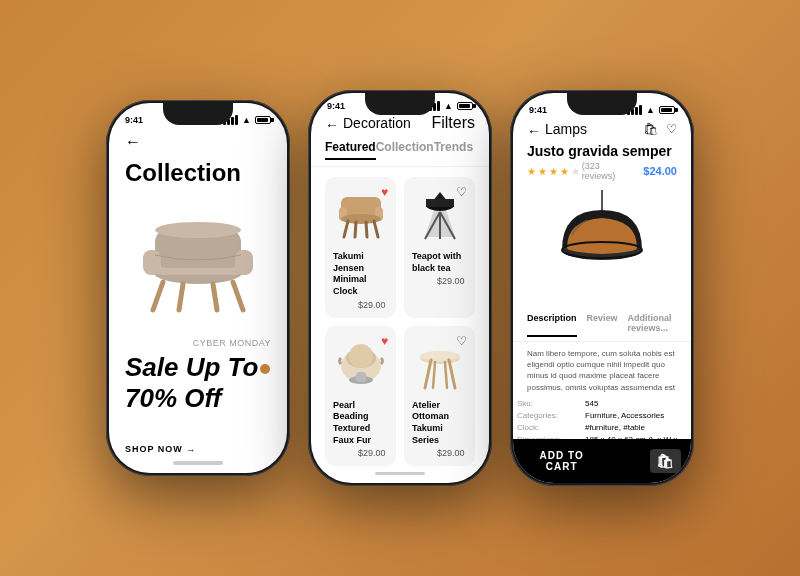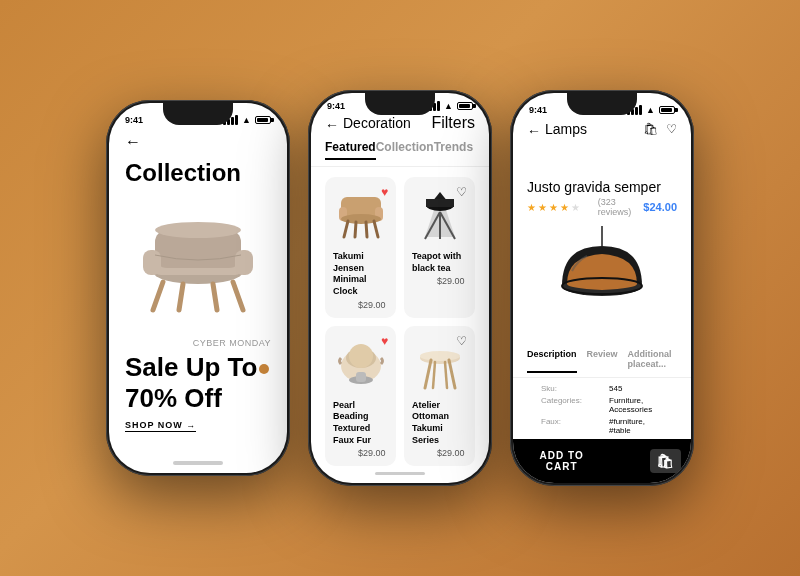--- a/index.html
+++ b/index.html
@@ -140,21 +140,22 @@
       text-transform: uppercase;
       letter-spacing: 0.5px;
       text-align: right;
     }
 
     .p1-sale {
       font-size: 26px;
       font-weight: 800;
       color: #000;
       line-height: 1.2;
-      margin-bottom: 0;
+      margin-bottom: 24px;
+      font-style: italic;
     }
 
     .p1-sale-dot {
       display: inline-block;
       width: 10px; height: 10px;
       background: #c8853a;
       border-radius: 50%;
       margin-left: 2px;
       vertical-align: middle;
     }
@@ -254,24 +255,23 @@
       padding: 0 14px;
       margin-bottom: 6px;
     }
 
     .p3-back { font-size: 14px; color: #000; display: flex; align-items: center; gap: 4px; }
     .p3-icons { display: flex; gap: 8px; font-size: 12px; }
 
     .p3-product-title {
       padding: 0 14px;
       font-size: 14px;
-      font-weight: 400;
+      font-weight: 700;
       color: #000;
       margin-bottom: 2px;
-      margin-top: 36px;
     }
 
     .p3-price-row {
       padding: 0 14px;
       display: flex;
       align-items: center;
       gap: 6px;
       margin-bottom: 4px;
     }
 
@@ -286,21 +286,21 @@
       align-items: center;
       gap: 2px;
     }
 
     .star { color: #f5a623; font-size: 10px; }
     .star-empty { color: #ddd; font-size: 10px; }
 
     .p3-reviews {
       font-size: 9px;
       color: #999;
-      margin-left: 16px;
+      margin-left: 0;
     }
 
     .p3-lamp-container {
       width: 100%;
       height: 120px;
       display: flex;
       align-items: center;
       justify-content: center;
       margin-bottom: 8px;
     }
@@ -328,21 +328,21 @@
 
     .p3-description {
       padding: 0 14px;
       font-size: 8px;
       color: #555;
       line-height: 1.4;
       margin-bottom: 6px;
     }
 
     .p3-details {
-      padding: 0 28px;
+      padding: 0 4px;
     }
 
     .p3-detail-row {
       display: flex;
       gap: 8px;
       margin-bottom: 3px;
     }
 
     .p3-detail-label {
       font-size: 8px;
@@ -640,35 +640,36 @@
 
           <ellipse cx="50" cy="60" rx="40" ry="8" fill="none" stroke="#111" stroke-width="2"></ellipse>
 
           <path d="M20 45 Q25 35 35 30" stroke="#555" stroke-width="2" fill="none" opacity="0.5"></path>
         </svg>
       </div>
 
       <div class="p3-tabs">
         <div class="p3-tab active">Description</div>
         <div class="p3-tab">Review</div>
-        <div class="p3-tab">Additional placeat...</div>
-      </div>
-
+        <div class="p3-tab">Additional reviews...</div>
+      </div>
+
+      <div class="p3-description">Nam libero tempore, cum soluta nobis est eligendi optio cumque nihil impedit quo minus id quod maxime placeat facere possimus, omnis voluptas assumenda est</div>
 
       <div class="p3-details">
         <div class="p3-detail-row">
           <span class="p3-detail-label">Sku:</span>
           <span class="p3-detail-value">545</span>
         </div>
         <div class="p3-detail-row">
           <span class="p3-detail-label">Categories:</span>
           <span class="p3-detail-value">Furniture, Accessories</span>
         </div>
         <div class="p3-detail-row">
-          <span class="p3-detail-label">Faux:</span>
+          <span class="p3-detail-label">Clock:</span>
           <span class="p3-detail-value">#furniture, #table</span>
         </div>
         <div class="p3-detail-row">
           <span class="p3-detail-label">Dimensions:</span>
           <span class="p3-detail-value">185 x 40 x 62 cm (L x W x H)</span>
         </div>
       </div>
 
       <div class="p3-add-cart">
         <span>ADD TO CART</span>

